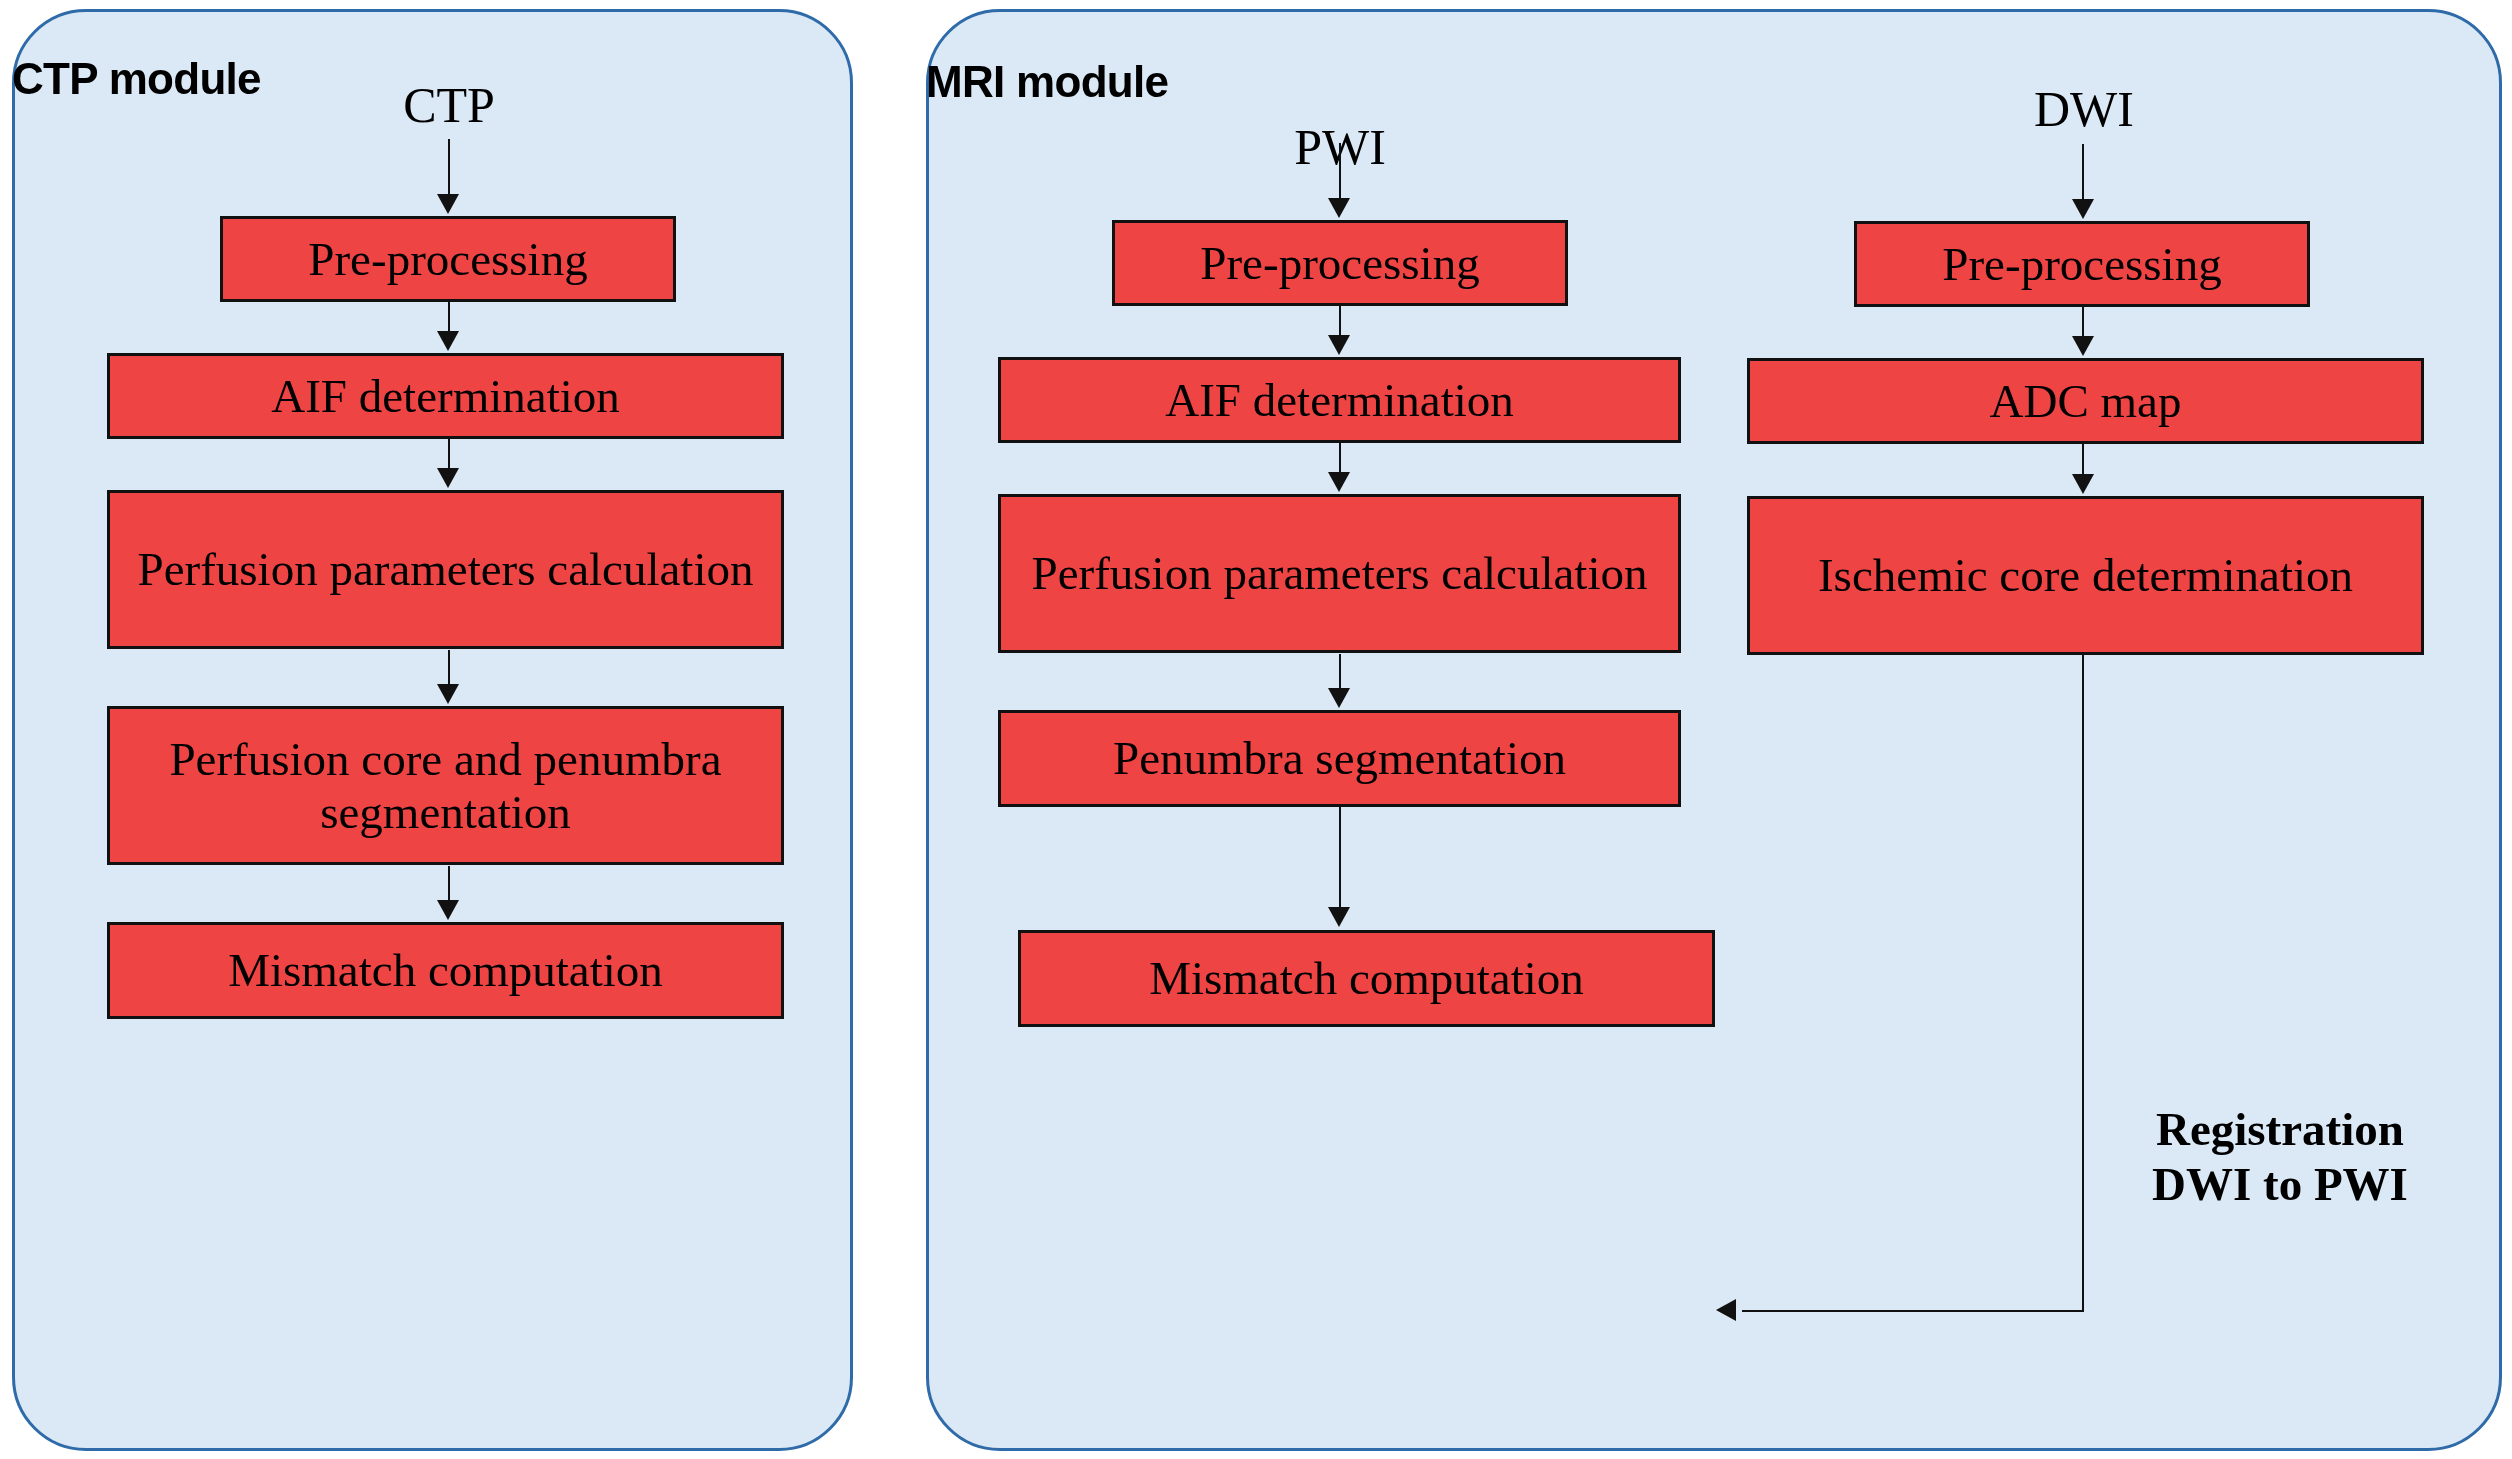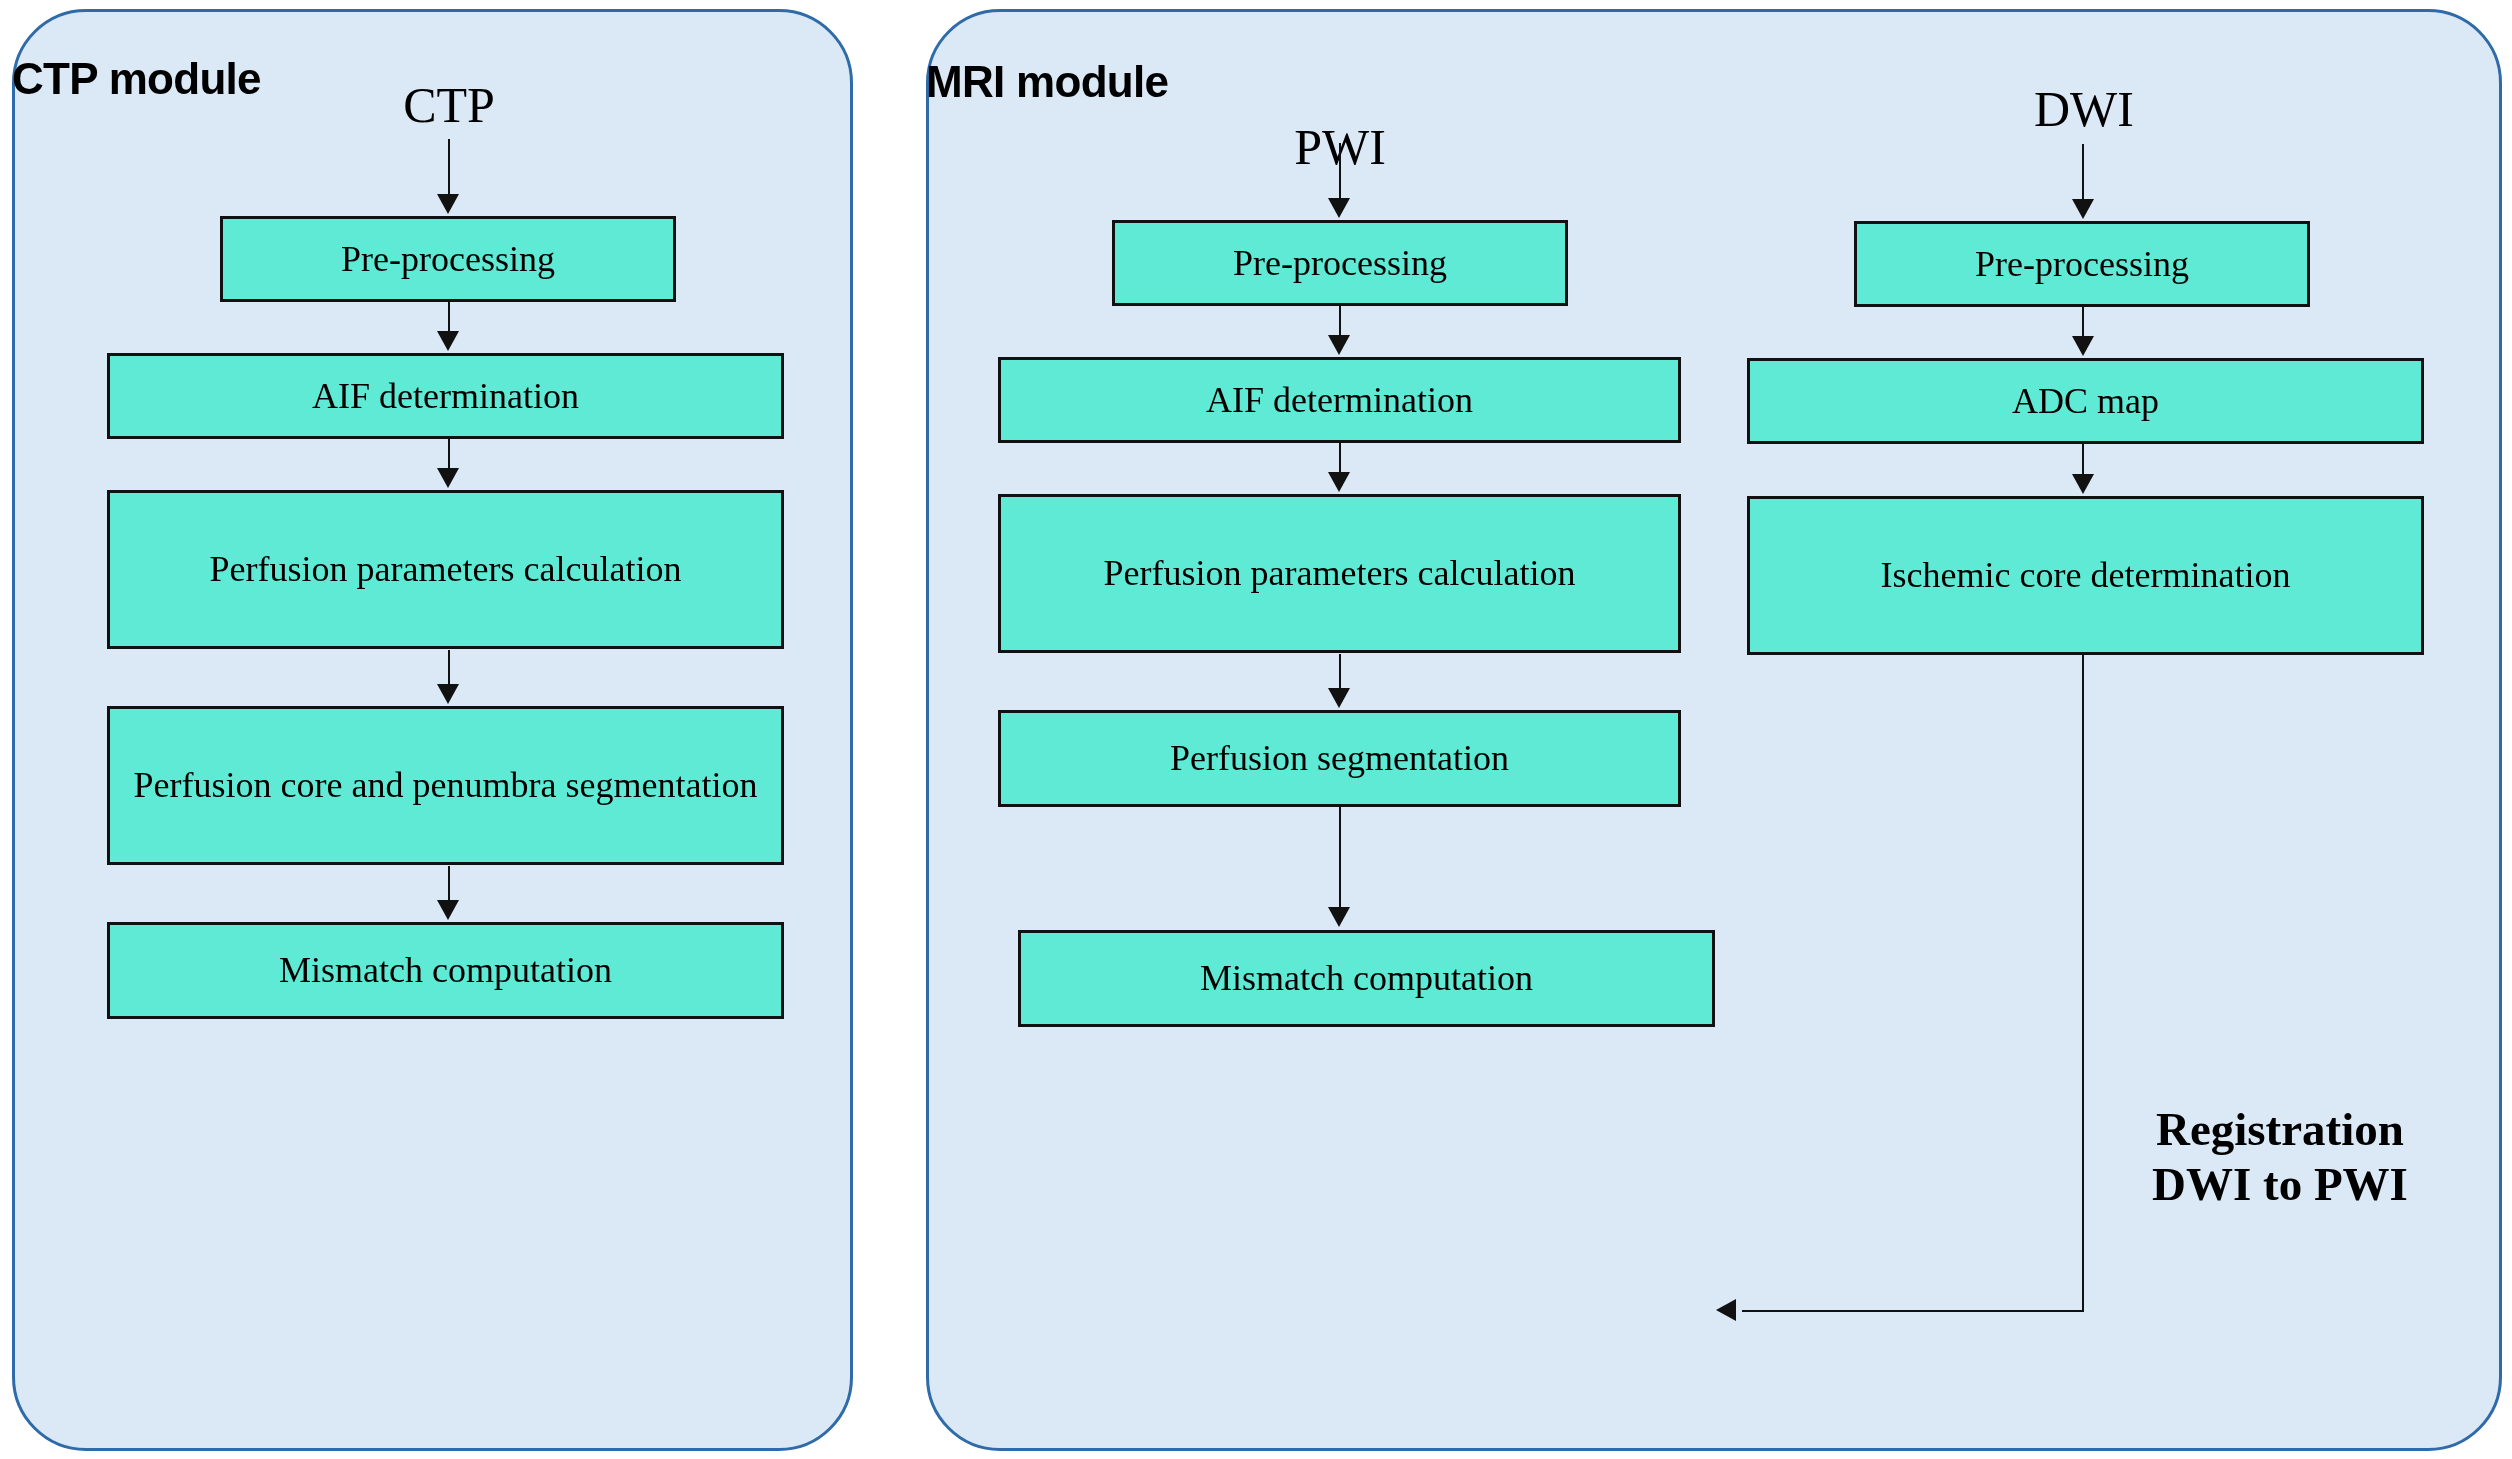--- a/index.html
+++ b/index.html
@@ -13,22 +13,22 @@
   #mri-panel{left:926px;top:9.4px;width:1576px;height:1442px;}
 
   .module-title{position:absolute;text-align:left;font-weight:bold;
       font-family:"Liberation Sans","DejaVu Sans",sans-serif;
       font-size:44px;line-height:1;letter-spacing:-0.7px;white-space:nowrap;}
 
   .src-label{position:absolute;text-align:center;font-size:50px;line-height:1;
       white-space:nowrap;}
 
   .node{position:absolute;box-sizing:border-box;border:3.3px solid #111111;
-        background:#5eead4;display:flex;align-items:center;justify-content:center;
-        text-align:center;font-size:36px;line-height:1.12;padding:2.7px 6.7px;}
+        background:#ef4444;display:flex;align-items:center;justify-content:center;
+        text-align:center;font-size:47px;line-height:1.12;padding:2.7px 6.7px;}
 
   .vline{position:absolute;width:0;border-left:2.7px solid #111111;}
   .hline{position:absolute;height:0;border-top:2.7px solid #111111;}
 
   .arrow-down{position:absolute;width:0;height:0;
       border-left:11.4px solid transparent;border-right:11.4px solid transparent;
       border-top:20px solid #111111;}
   .arrow-left{position:absolute;width:0;height:0;
       border-top:11.4px solid transparent;border-bottom:11.4px solid transparent;
       border-right:20px solid #111111;}
@@ -87,21 +87,21 @@
 <div class="node" style="left:998px;top:357px;width:683px;height:86px;">AIF determination</div>
 
 <div class="vline" style="left:1339px;top:443px;height:37px;"></div>
 <div class="arrow-down" style="left:1328px;top:472px;"></div>
 
 <div class="node" style="left:998px;top:494px;width:683px;height:159px;">Perfusion parameters calculation</div>
 
 <div class="vline" style="left:1339px;top:654px;height:42px;"></div>
 <div class="arrow-down" style="left:1328px;top:688px;"></div>
 
-<div class="node" style="left:998px;top:710px;width:683px;height:97px;">Perfusion segmentation</div>
+<div class="node" style="left:998px;top:710px;width:683px;height:97px;">Penumbra segmentation</div>
 
 <div class="vline" style="left:1339px;top:807px;height:107px;"></div>
 <div class="arrow-down" style="left:1328px;top:907px;"></div>
 
 <div class="node" style="left:1018px;top:930px;width:697px;height:97px;">Mismatch computation</div>
 
 <div class="src-label" style="left:1883px;top:84px;width:402px;">DWI</div>
 
 <div class="vline" style="left:2082px;top:144px;height:60px;"></div>
 <div class="arrow-down" style="left:2072px;top:199px;"></div>

